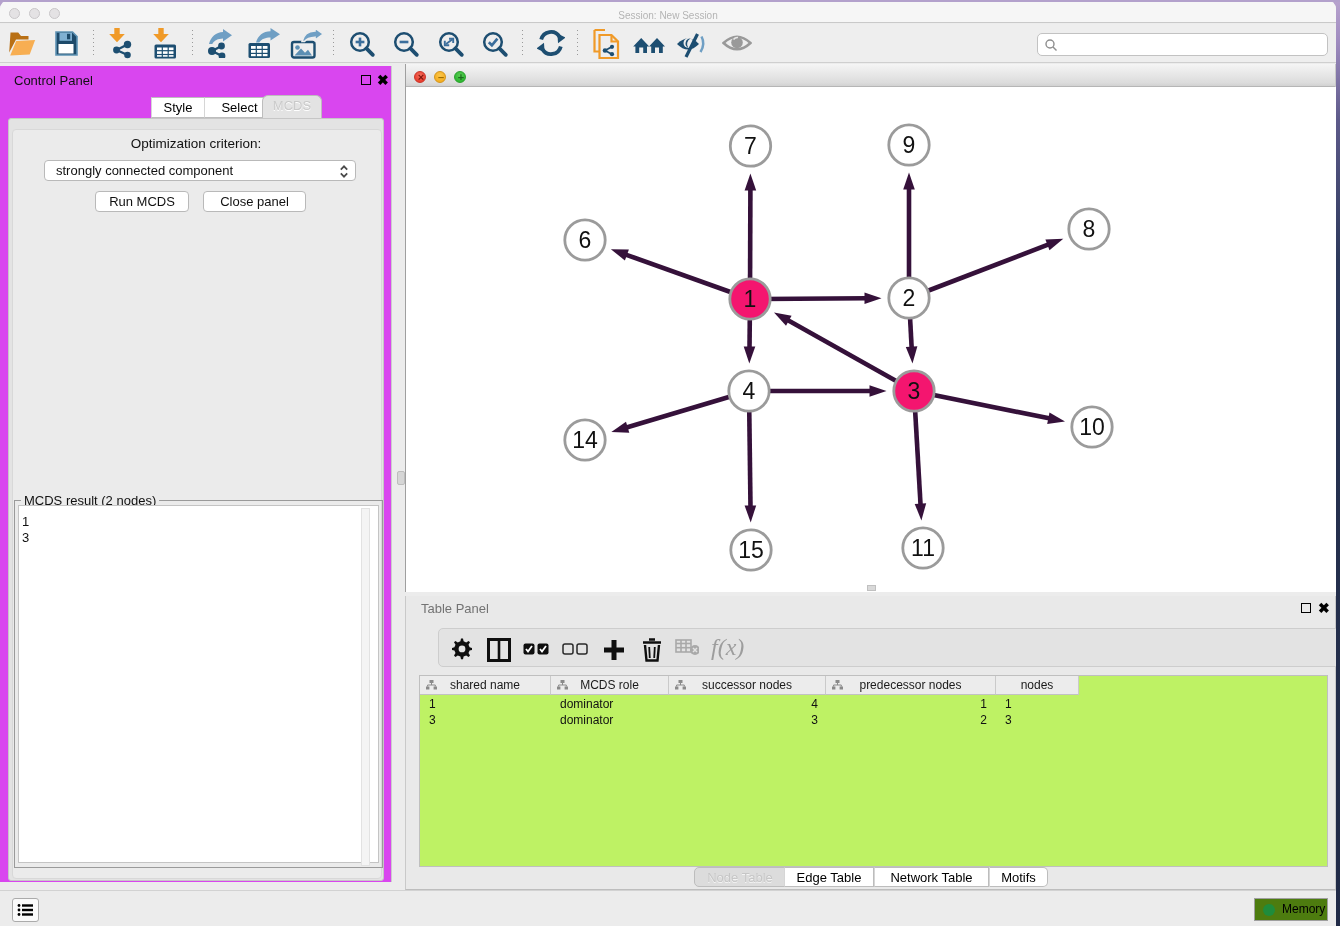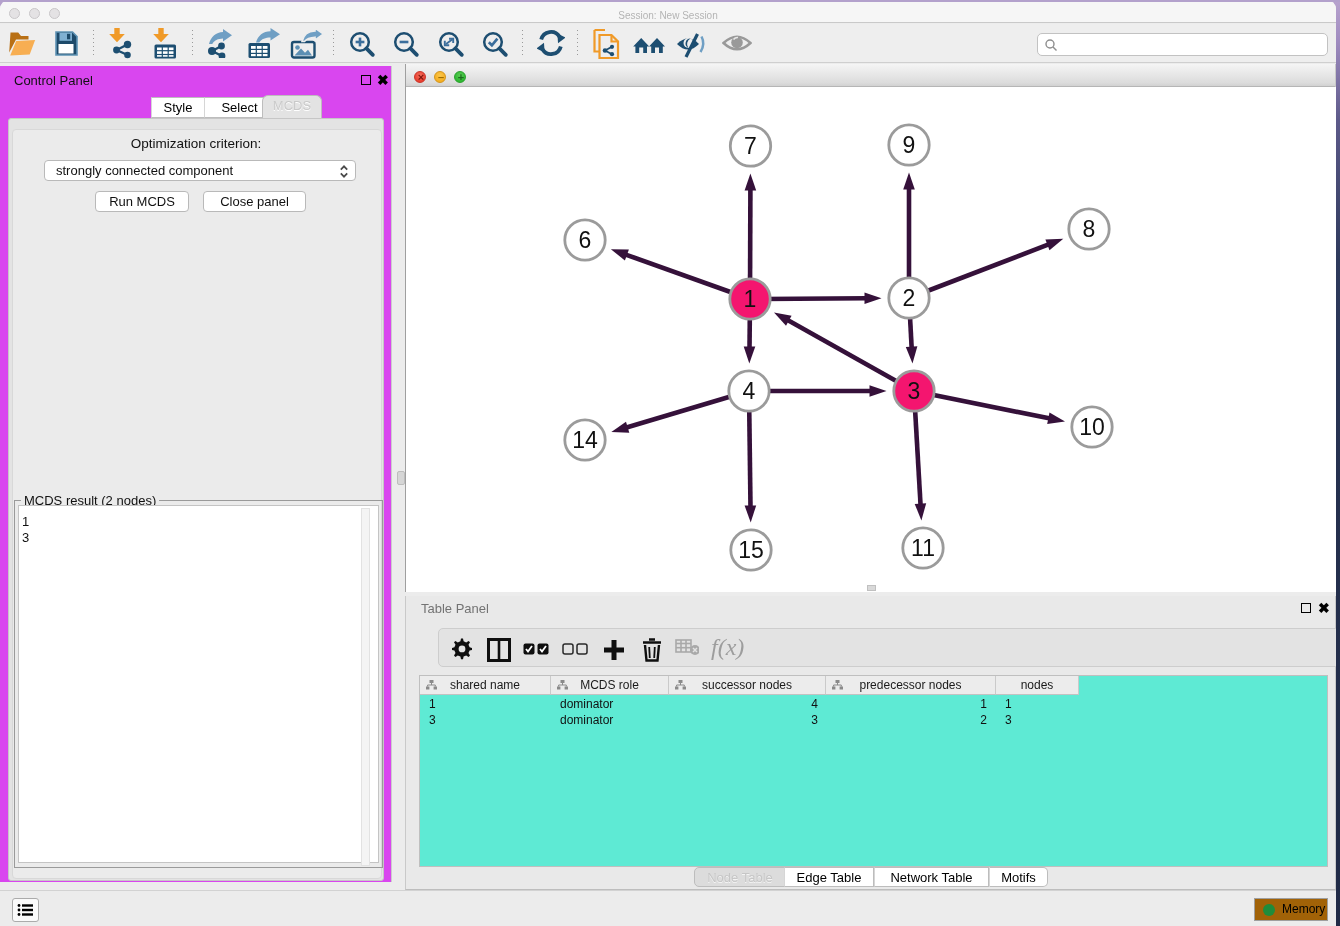--- a/index.html
+++ b/index.html
@@ -55,33 +55,33 @@
 #netbar .sym { position:absolute; font-size:11px; font-weight:bold; line-height:12px; width:12px; text-align:center; }
 #nettitle { position:absolute; top:6px; left:0; width:100%; text-align:center; font-size:13px; color:#1a1a1a; }
 #canvas { position:absolute; left:0; top:23px; width:931px; height:505px; background:#fff; }
 #netgrip { position:absolute; left:461px; top:521px; width:9px; height:6px; background:#d9d9d9; border:1px solid #c0c0c0; }
 
 #tpanel { position:absolute; left:405px; top:596px; width:931px; height:294px; background:#e9e9e9; border-left:1px solid #c9c9c9; border-right:1px solid #c9c9c9; border-bottom:1px solid #bdbdbd; }
 #tpanel-title { position:absolute; left:15px; top:5px; font-size:13px; color:#737373; }
 #tpanel .winbtn-sq { left:895px; top:7px; }
 #tpanel .winbtn-x { left:912px; top:7px; }
 #ttoolbar { position:absolute; left:9px; top:32px; width:913px; height:39px; background:#e3e3e3; border:1px solid #cdcdcd; border-radius:5px;margin-left:23px; }
-#ttable { position:absolute; left:13px; top:79px; width:909px; height:192px; background:#5eead4; border:1px solid #bfbfbf; }
+#ttable { position:absolute; left:13px; top:79px; width:909px; height:192px; background:#bef264; border:1px solid #bfbfbf; }
 .th { position:absolute; top:0; height:19px; background:#ececec; border-right:1px solid #cacaca; border-bottom:1px solid #c2c2c2; font-size:12px; color:#1a1a1a; text-align:center; line-height:18px; }
 .trow { position:absolute; font-size:12px; color:#111; }
 
 .bt-tab { position:absolute; top:271px; height:20px; background:#fff; border:1px solid #bdbdbd; font-size:13px; text-align:center; line-height:19px; color:#000; }
 #bt-node { left:288px; width:92px; background:#dcdcdc; color:#c6c6c6; text-shadow:0 1px 0 #f4f4f4; border-radius:5px 0 0 5px; }
 #bt-edge { left:378px; width:90px; border-left:1px solid #d6d6d6; }
 #bt-nett { left:468px; width:115px; border-left:1px solid #d6d6d6; }
 #bt-motif { left:583px; width:59px; border-left:1px solid #d6d6d6; border-radius:0 5px 5px 0; }
 
 #statusbar { position:absolute; left:0; top:890px; width:1336px; height:36px; background:#ececec; border-top:1px solid #d2d2d2; }
 #st-left { position:absolute; left:12px; top:7px; width:27px; height:24px; background:#fafafa; border:1px solid #ababab; border-radius:3px; }
-#st-mem { position:absolute; left:1254px; top:7px; width:74px; height:23px; background:#a16207; border:1px solid #9f9f9f; font-size:12px; color:#000; line-height:21px; padding-left:27px; }
+#st-mem { position:absolute; left:1254px; top:7px; width:74px; height:23px; background:#4d7c0f; border:1px solid #9f9f9f; font-size:12px; color:#000; line-height:21px; padding-left:27px; }
 #st-mem .dot { position:absolute; left:8px; top:5px; width:12px; height:12px; border-radius:50%; background:#1f8c3b; }
 </style>
 </head>
 <body>
 <div id="wallpaper"></div>
 <div style="position:absolute;left:0;top:0;width:1340px;height:2px;background:#b3a1cc;z-index:60"></div>
 <div id="app">
   <div id="titlebar">
     <div class="tl t1"></div>
       <div class="tl t2"></div>

